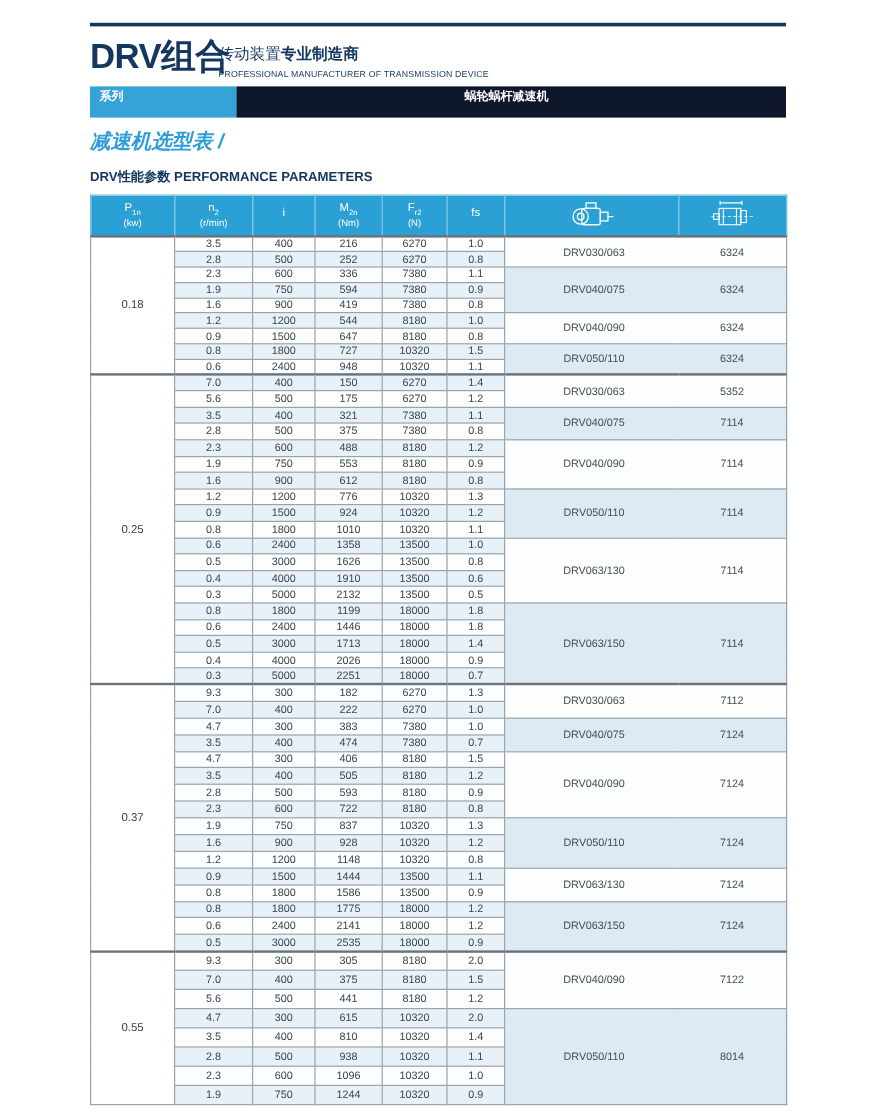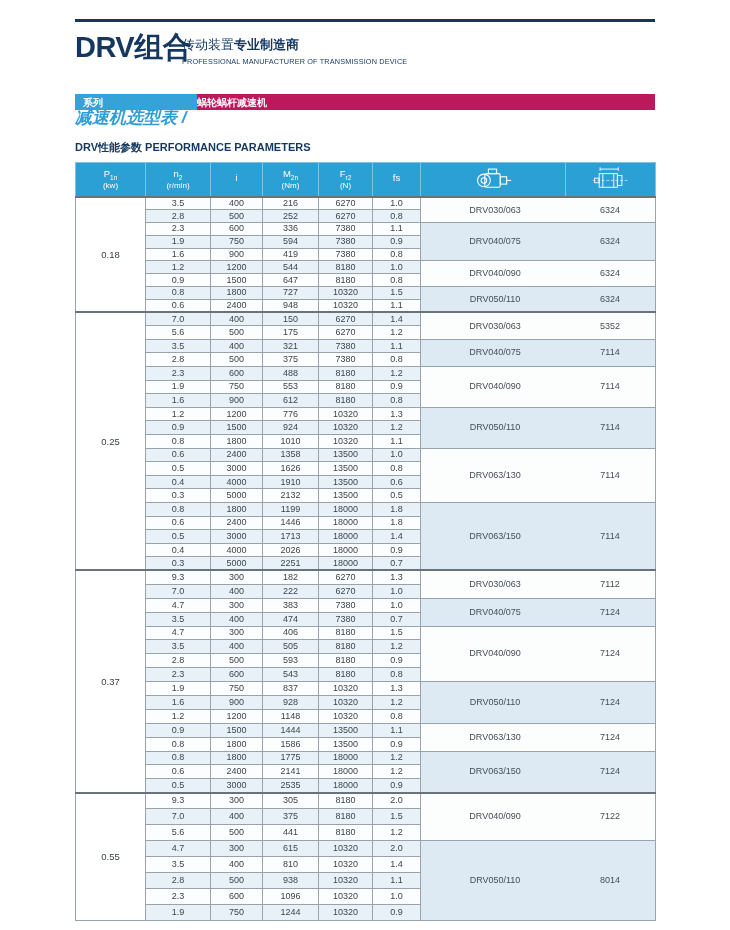--- a/index.html
+++ b/index.html
@@ -10,23 +10,23 @@
     padding-left:40px;
     -webkit-font-smoothing:antialiased;
   }
   
   .top-rule { position:absolute; left:75px; top:19px; width:580px; height:3px; background:#14375f; }
   .brand { position:absolute; left:75px; top:28px; font-size:29px; font-weight:bold; color:#14375f; letter-spacing:-0.5px; }
   .taglines { position:absolute; left:182px; top:36px; color:#14375f; }
   .tagline-cn { font-size:13px; }
   .tagline-cn .bold { font-weight:bold; }
   .tagline-en { font-size:7.3px; letter-spacing:0.15px; margin-top:3px; color:#1b3e66; }
-  .series-bar { position:absolute; left:75px; top:94px; width:580px; height:16px; display:flex; }
+  .series-bar { position:absolute; left:75px; top:72px; width:580px; height:26px; display:flex; }
   .series-left { width:122px; background:#35a3d8; color:#fff; font-size:10px; font-weight:bold; line-height:17px; padding-left:8px; box-sizing:border-box; }
-  .series-right { flex:1; background:#be185d; color:#fff; font-size:10px; font-weight:bold; line-height:17px; text-align:left; padding-right:8px; }
+  .series-right { flex:1; background:#0f172a; color:#fff; font-size:10px; font-weight:bold; line-height:17px; text-align:center; padding-right:8px; }
   
   .page-title { position:absolute; left:75px; top:106px; display:flex; align-items:baseline; white-space:nowrap; }
   .title-cn { font-size:17px; color:#2f9ed8; font-weight:bold;font-style:italic; }
   .title-en { font-size:20px; color:#14375f; font-weight:bold; margin-left:7px; letter-spacing:0.4px; word-spacing:3px; }
   .subtitle { position:absolute; left:75px; top:140px; font-size:11px; font-weight:bold; color:#14375f; }
   
   .table-wrap { position:absolute; left:75px; top:162px; }
   table.perf { border-collapse:collapse; table-layout:fixed; width:580px; font-size:9px; color:#3c454d; border:1.5px solid #8d969e; }
   col.c-p{width:70px} col.c-n{width:65px} col.c-i{width:52px} col.c-m{width:56px} col.c-f{width:54px} col.c-fs{width:48px} col.c-model{width:145px} col.c-size{width:90px}
   thead th { background:#2ba0d4; color:#fff; font-weight:normal; height:33px; padding:0; border:1px solid #7fc3e2; vertical-align:middle; text-align:center; }
@@ -395,21 +395,21 @@
           <tr class="sec-h2">
             <td class="data-cell r0">2.8</td>
             <td class="data-cell r0">500</td>
             <td class="data-cell r0">593</td>
             <td class="data-cell r0">8180</td>
             <td class="data-cell r0">0.9</td>
           </tr>
           <tr class="sec-h2">
             <td class="data-cell r1">2.3</td>
             <td class="data-cell r1">600</td>
-            <td class="data-cell r1">543</td>
+            <td class="data-cell r1">722</td>
             <td class="data-cell r1">8180</td>
             <td class="data-cell r1">0.8</td>
           </tr>
           <tr class="sec-h2">
             <td class="data-cell r0">1.9</td>
             <td class="data-cell r0">750</td>
             <td class="data-cell r0">837</td>
             <td class="data-cell r0">10320</td>
             <td class="data-cell r0">1.3</td>
             <td class="model-cell g1" rowspan="3" colspan="2"><span class="model-label">DRV050/110</span><span class="size-label">7124</span></td>

